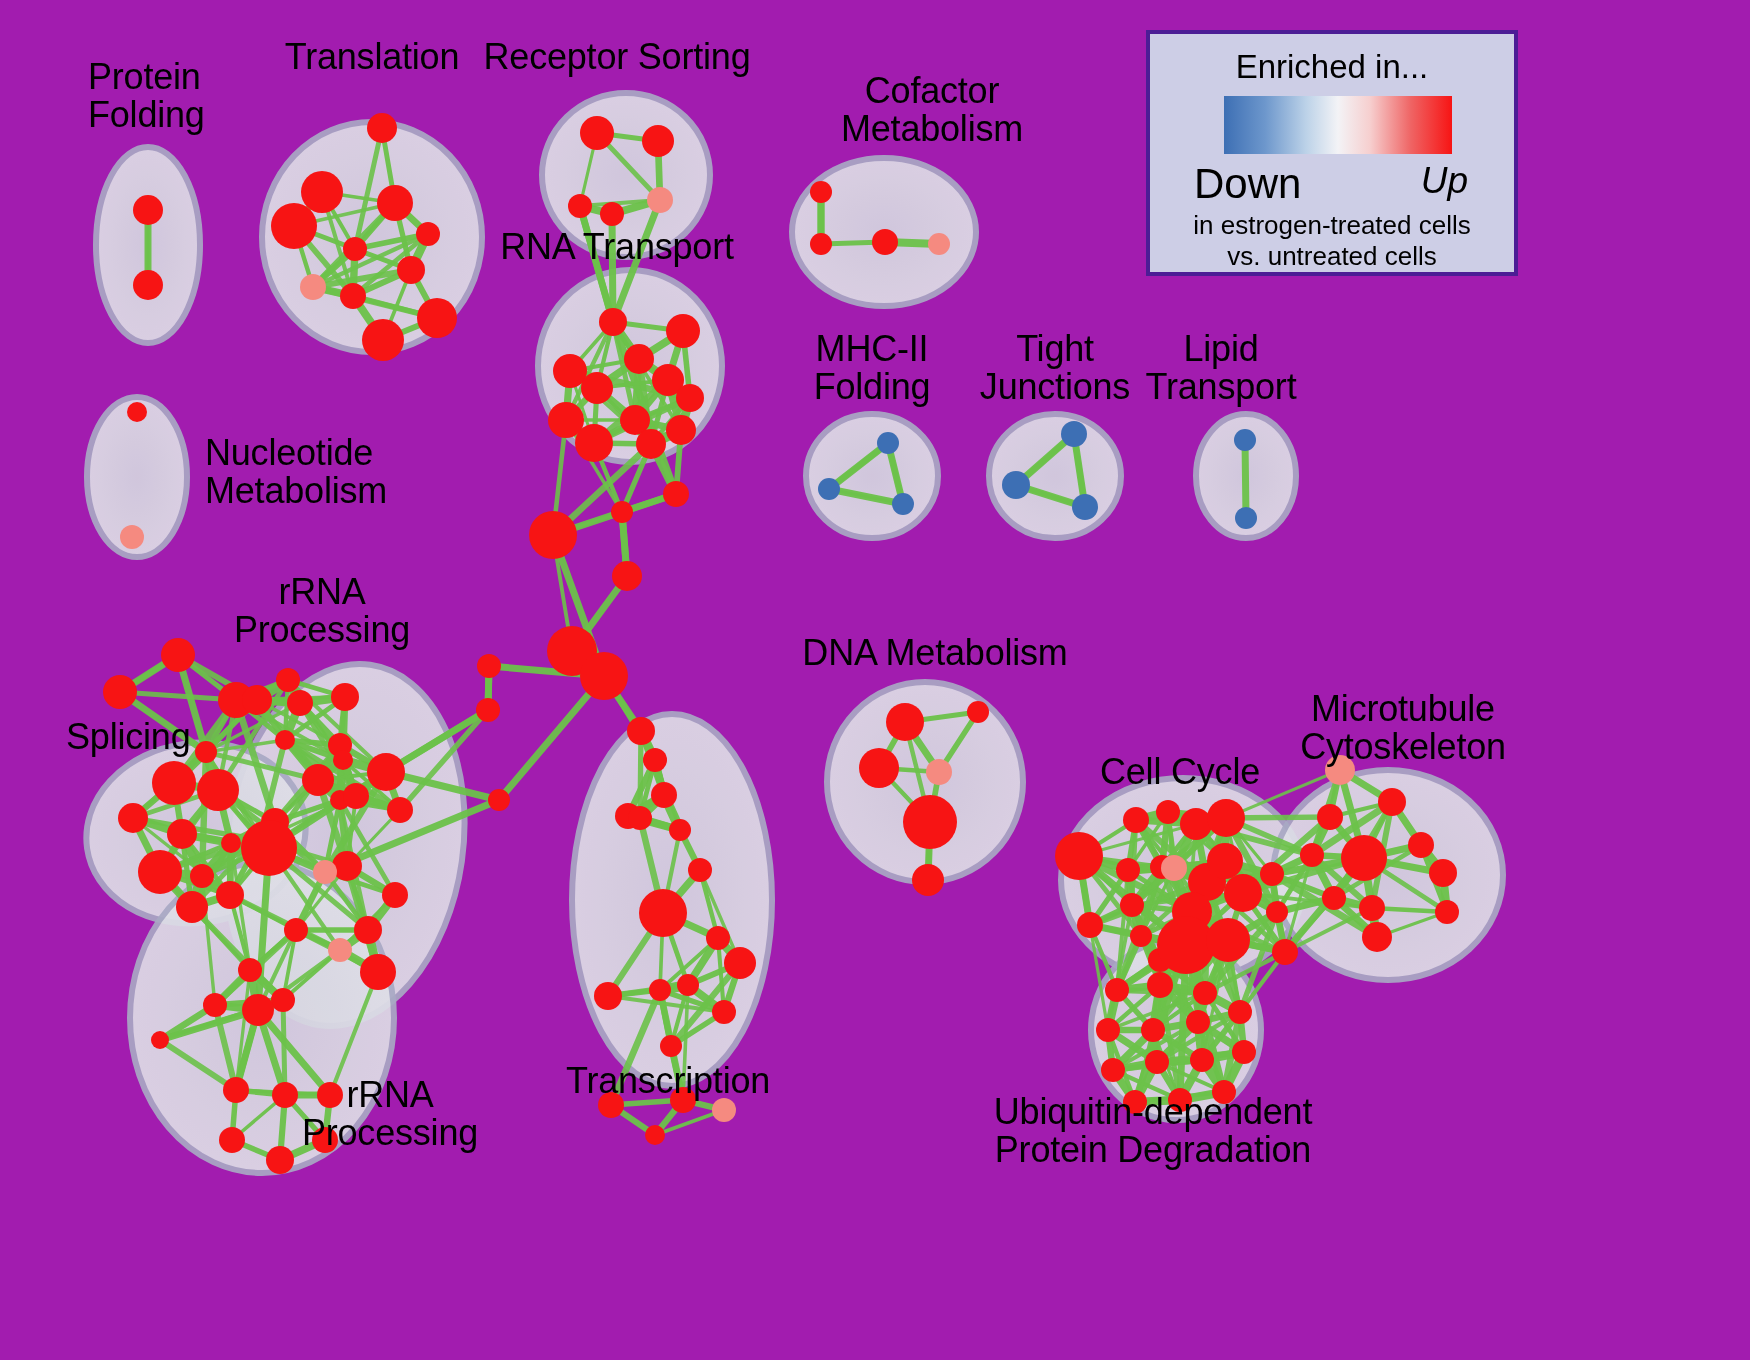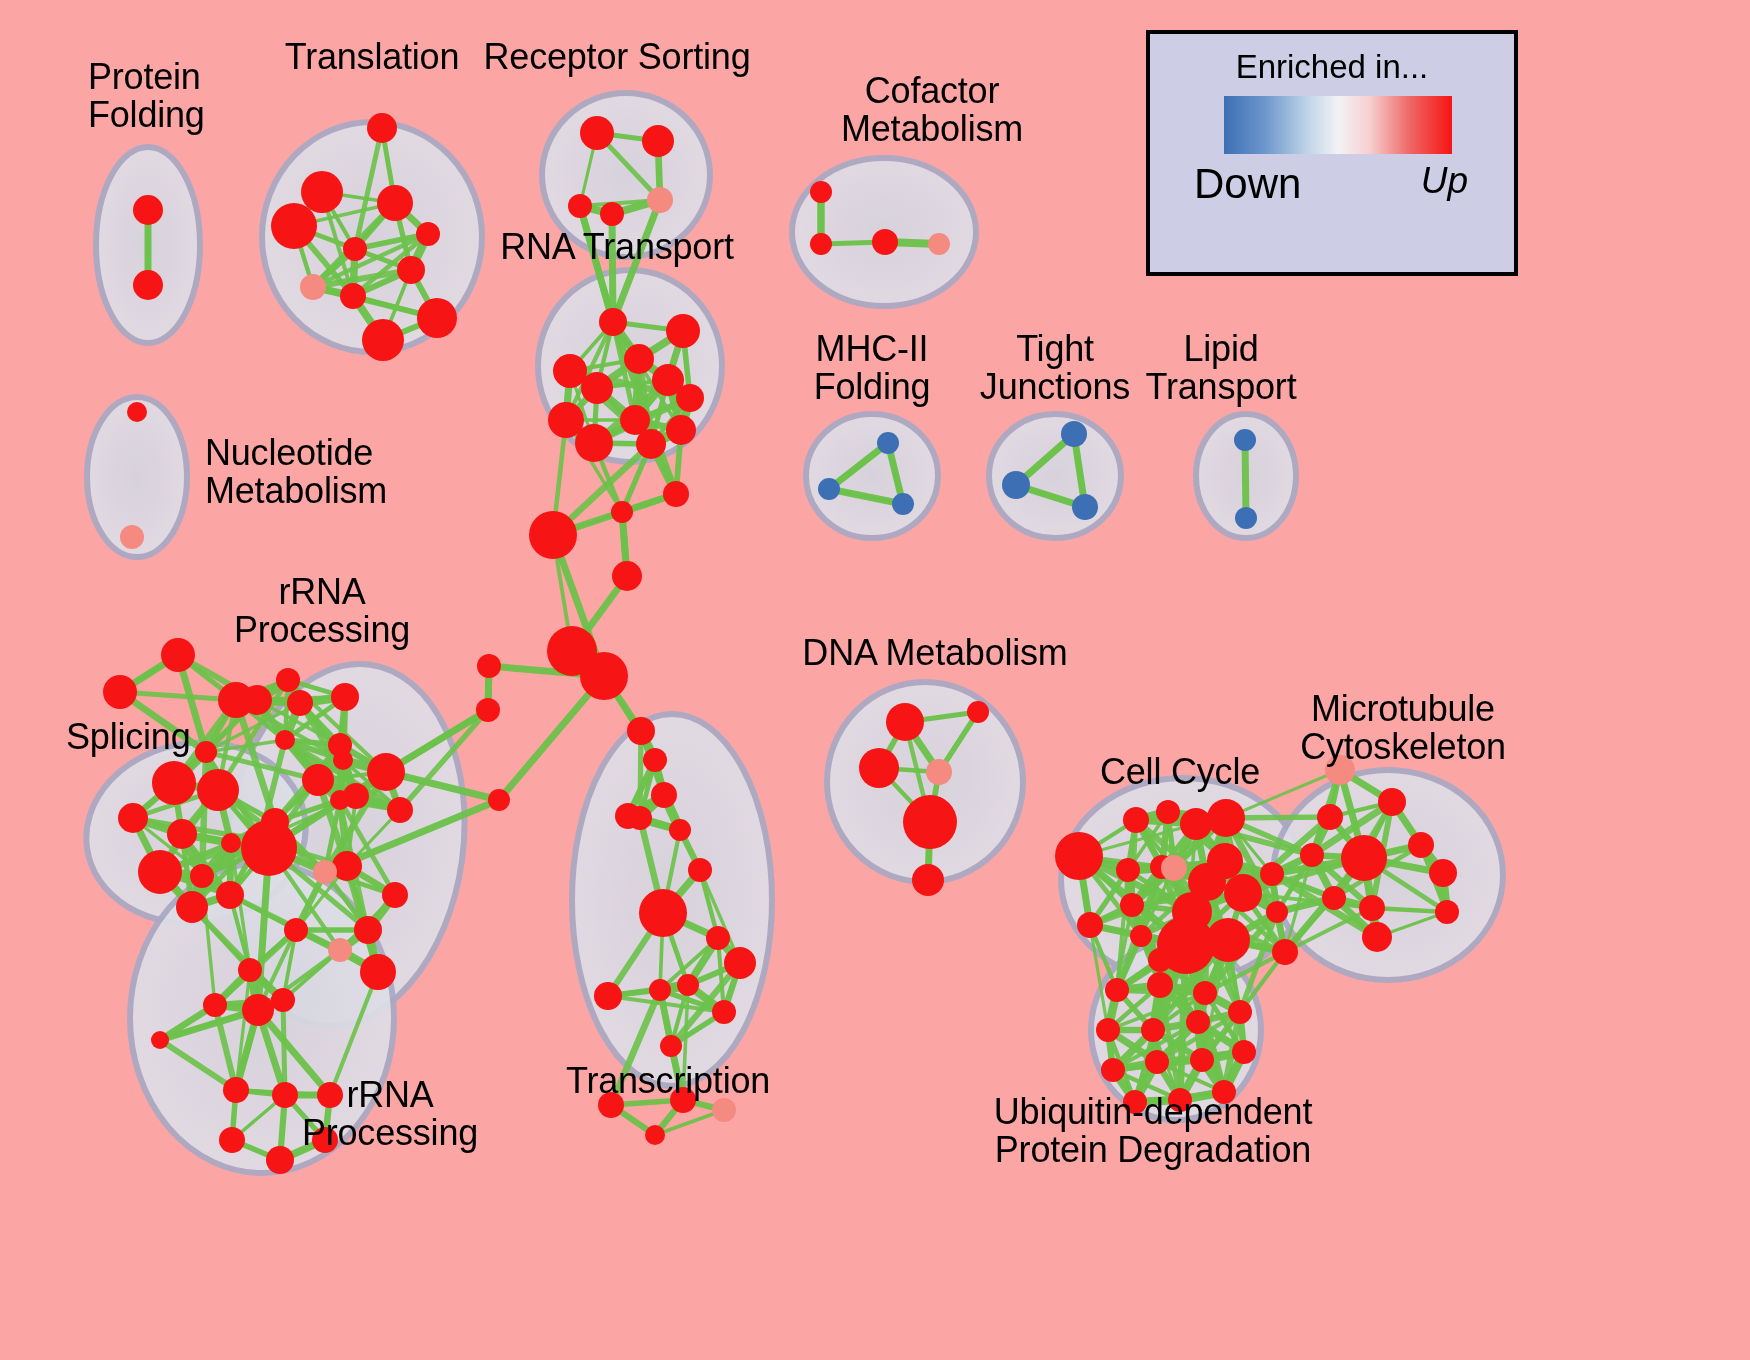--- a/index.html
+++ b/index.html
@@ -1,31 +1,31 @@
 <!DOCTYPE html>
 <html><head>
 <meta charset="utf-8">
 <style>
   html,body{margin:0;padding:0;background:#fff;}
   #stage{
     position:relative;width:1750px;height:1360px;overflow:hidden;
-    background:#fca5a5;
+    background:#a21caf;
     font-family:"Liberation Sans", sans-serif;
   }
   #net{position:absolute;left:0;top:0;width:1750px;height:1360px;}
   .cl-label{
     position:absolute;color:#000;font-size:36px;line-height:1.06;
     font-family:"Liberation Sans", sans-serif;white-space:pre-line;
     letter-spacing:-0.2px;
   }
   .cl-label.ctr{text-align:center;transform:translateX(-50%);}
   .cl-label.lft{text-align:left;}
   #legend{
     position:absolute;left:1146px;top:30px;width:372px;height:246px;
-    background:#cdcee6;border:4px solid #000000;box-sizing:border-box;padding-left:12px;
+    background:#cdcee6;border:4px solid #4c1d95;box-sizing:border-box;padding-left:12px;
   }
   #legend .lg-title{
     position:absolute;left:0;right:0;top:14px;text-align:center;
     font-size:33px;color:#000;
   }
   #legend .lg-bar{
     position:absolute;left:74px;top:62px;width:228px;height:58px;
     background:linear-gradient(to right,#3d6fb4 0%,#6d97cc 18%,#bcd2e8 36%,#f3f3f6 50%,#f6cfcf 64%,#ef6464 82%,#f71414 100%);
   }
   #legend .lg-down{position:absolute;left:44px;top:126px;font-size:42px;color:#000;}
@@ -907,15 +907,17 @@
 Cytoskeleton</div>
       <div class="cl-label ctr" style="left: 1153px; top: 1093px;">Ubiquitin-dependent
 Protein Degradation</div>
     </div>
 
   <div id="legend">
     <div class="lg-title">Enriched in...</div>
     <div class="lg-bar"></div>
     <div class="lg-down">Down</div>
     <div class="lg-up">Up</div>
+    <div class="lg-sub">in estrogen-treated cells
+vs. untreated cells</div>
   </div>
 
 </div>
 
 </body></html>

